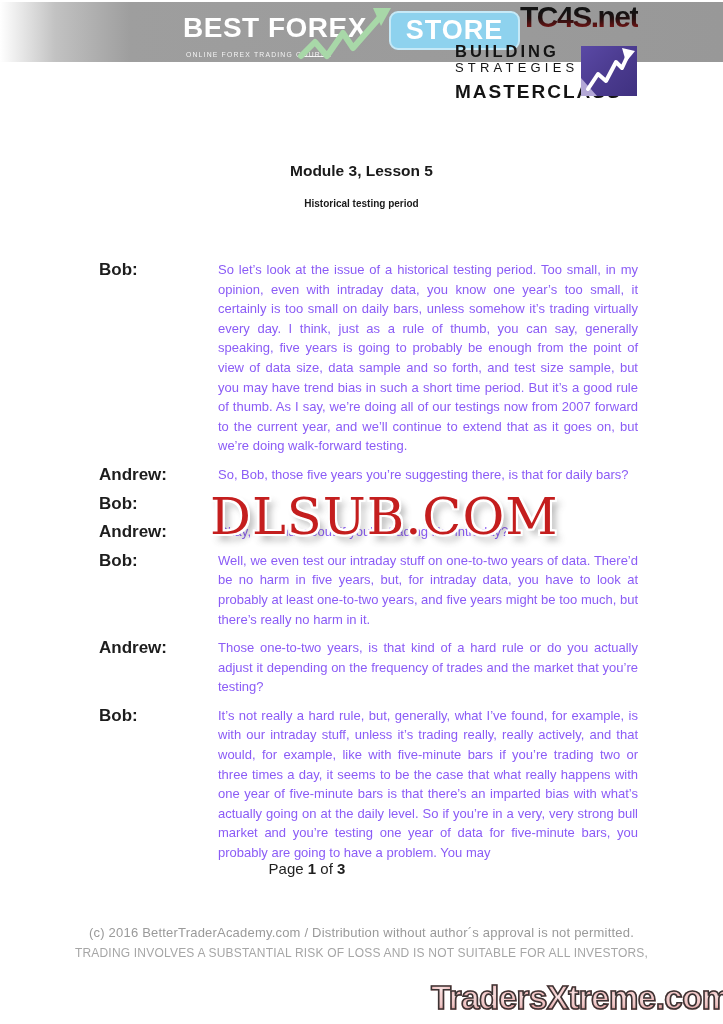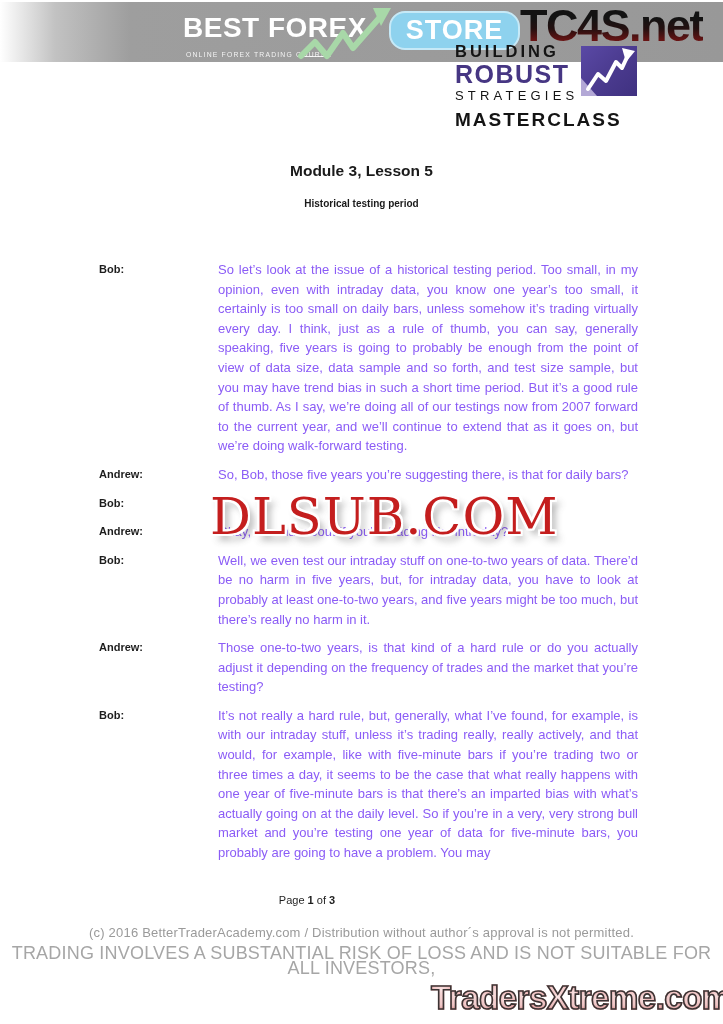--- a/index.html
+++ b/index.html
@@ -12,24 +12,24 @@
   
   .banner { position:absolute; left:0; top:2px; width:723px; height:60px;
     background:linear-gradient(90deg,#ffffff 0px,#c2c2c2 55px,#9e9e9e 130px,#989898 100%); }
   .bfs-title { position:absolute; left:183px; top:10px; font-size:28px; font-weight:bold;
     color:#ffffff; letter-spacing:.5px; white-space:nowrap; }
   .bfs-tagline { position:absolute; left:186px; top:49px; font-size:6.8px; color:#f4f4f4;
     letter-spacing:1.2px; white-space:nowrap; }
   .tagline-line { position:absolute; left:301px; top:54px; width:26px; height:1px; background:#ffffff; opacity:.85; }
   .green-arrow-svg { position:absolute; left:293px; top:2px; }
   .store-badge { position:absolute; left:389px; top:9px; width:131px; height:39px;
-    background:#8ed2ee; border:2px solid #c6e9f7; border-radius:16px;
+    background:#8ed2ee; border:2px solid #c6e9f7; border-radius:9px;
     color:#ffffff; font-weight:bold; font-size:27px; letter-spacing:1px;
     text-align:center; line-height:34px; }
-  .tc4s { position:absolute; left:520px; top:0px; font-size:45px; font-weight:bold;
+  .tc4s { position:absolute; left:520px; top:0px; font-size:30px; font-weight:bold;
     letter-spacing:-1.5px; white-space:nowrap; z-index:5;
     background:linear-gradient(#131313 35%, #241010 55%, #6e1414 80%, #8d1a1a 100%);
     -webkit-background-clip:text; background-clip:text; color:transparent; }
 
   
   .brsm { position:absolute; left:455px; top:42px; width:195px; color:#141414; }
   .brsm-building { font-size:16.5px; font-weight:bold; letter-spacing:3px; }
   .brsm-robust { font-size:25px; font-weight:bold; letter-spacing:1.5px; color:#463683; margin-top:-1px; }
   .brsm-strategies { font-size:13px; letter-spacing:4.2px; margin-top:-1px; }
   .brsm-masterclass { font-size:19px; font-weight:bold; letter-spacing:2px; margin-top:6px; }
@@ -37,48 +37,48 @@
     background:linear-gradient(135deg,#5a49a5 0%, #4a3a8e 55%, #3f3180 100%); }
 
   
   .doc-title-1 { position:absolute; top:162px; left:0; width:723px; text-align:center;
     font-size:15.5px; font-weight:bold; color:#1a1a1a; }
   .doc-title-2 { position:absolute; top:198px; left:0; width:723px; text-align:center;
     font-size:10px; font-weight:bold; color:#1a1a1a; }
 
   .dialogue { position:absolute; left:99px; top:260px; width:540px; }
   .drow { display:flex; margin-bottom:9px; }
-  .dspeaker { width:119px; flex-shrink:0; font-weight:bold; font-size:11px;
+  .dspeaker { width:119px; flex-shrink:0; font-weight:bold; font-size:17px;
     line-height:19.6px; color:#1d1d1d; }
   .dtext { width:420px; font-size:13px; line-height:19.6px; color:#8b5cf6;
     text-align:justify; }
 
   
   .dlsub { position:absolute; left:210px; top:487px; z-index:6;
     font-family:"DejaVu Serif", serif; font-weight:normal; font-size:51px;
     letter-spacing:1px; color:#c41e1e; white-space:nowrap;
     text-shadow:
       -2px 0 0 #fff, 2px 0 0 #fff, 0 -2px 0 #fff, 0 2px 0 #fff,
       -2px -2px 0 #fff, 2px 2px 0 #fff, -2px 2px 0 #fff, 2px -2px 0 #fff,
       5px 6px 7px rgba(60,60,60,.45); }
   .tx-watermark { position:absolute; left:431px; top:979px; z-index:6;
     font-weight:bold; font-size:33px; letter-spacing:-.5px; white-space:nowrap;
     background:linear-gradient(#f0a8a8 0%, #e08383 45%, #c24b4b 100%);
     -webkit-background-clip:text; background-clip:text; color:transparent;
     -webkit-text-stroke:1.6px #3a3434;
     text-shadow:0 0 4px rgba(255,255,255,.9); }
 
   
-  .pagenum { position:absolute; top:894px; left:0; width:614px; text-align:center;
-    font-size:11px; color:#1f1f1f; }
+  .pagenum { position:absolute; top:860px; left:0; width:614px; text-align:center;
+    font-size:15px; color:#1f1f1f; }
   .pagenum b { font-weight:bold; }
   .copyright { position:absolute; top:925px; left:0; width:723px; text-align:center;
     font-size:13px; color:#9a9a9a; letter-spacing:.2px; }
   .disclaimer { position:absolute; top:946px; left:0; width:723px; text-align:center;
-    font-size:18px; line-height:14.8px; color:#a6a6a6; letter-spacing:.2px; }
+    font-size:12px; line-height:14.8px; color:#a6a6a6; letter-spacing:.2px; }
 </style>
 </head>
 <body>
 
 <div class="page">
 
   <div class="banner">
     <div class="bfs-title">BEST FOREX</div>
     <div class="bfs-tagline">ONLINE FOREX TRADING COURSE</div>
     <div class="tagline-line"></div>
@@ -86,21 +86,20 @@
       <polyline points="8,52 22,38 34,52 50,29 60,44 88,12" fill="none" stroke="#a8d8a8" stroke-width="6" stroke-linecap="round" stroke-linejoin="round"></polyline>
       <polygon points="80,4 98,4 88,22" fill="#a8d8a8"></polygon>
     </svg>
     <div class="store-badge">STORE</div>
   </div>
 
   <div class="tc4s">TC4S.net</div>
 
   <div class="brsm">
     <div class="brsm-building">BUILDING</div>
-    <div class="brsm-robust">ROBUST</div>
     <div class="brsm-strategies">STRATEGIES</div>
     <div class="brsm-masterclass">MASTERCLASS</div>
     <div class="brsm-square">
       <svg width="56" height="50" viewBox="0 0 56 50">
         <polygon points="0,50 16,50 0,32" fill="#b3a8d6"></polygon>
         <polyline points="7,43 17,28 25,35 35,16 41,22 47,9" fill="none" stroke="#ffffff" stroke-width="4" stroke-linejoin="round" stroke-linecap="round"></polyline>
         <polygon points="41,2 54,5 45,16" fill="#ffffff"></polygon>
       </svg>
     </div>
   </div>

